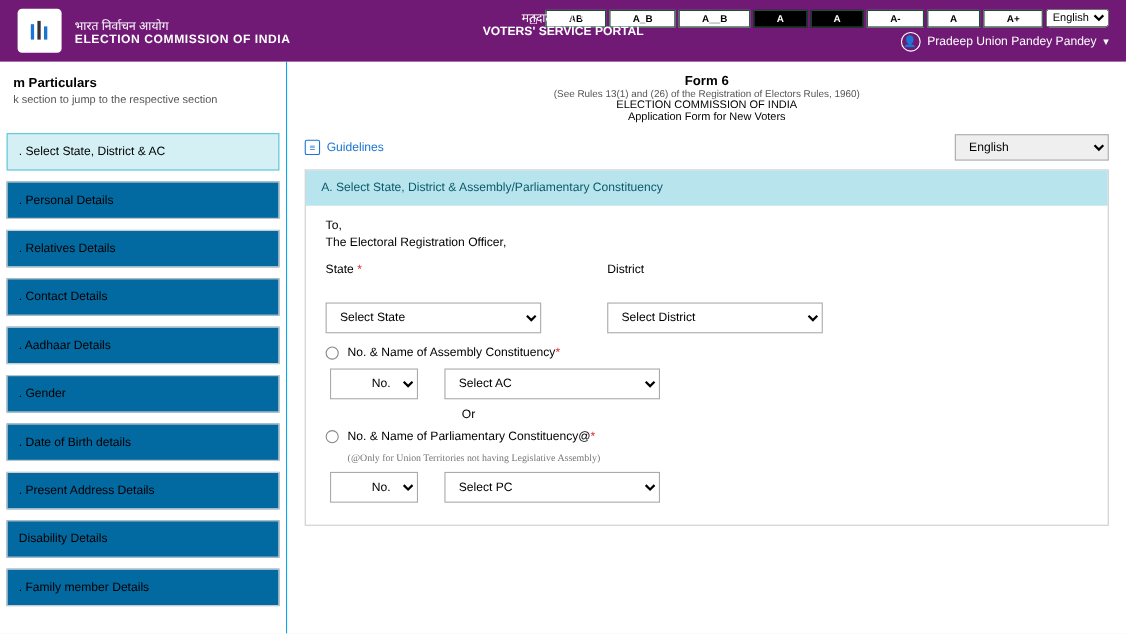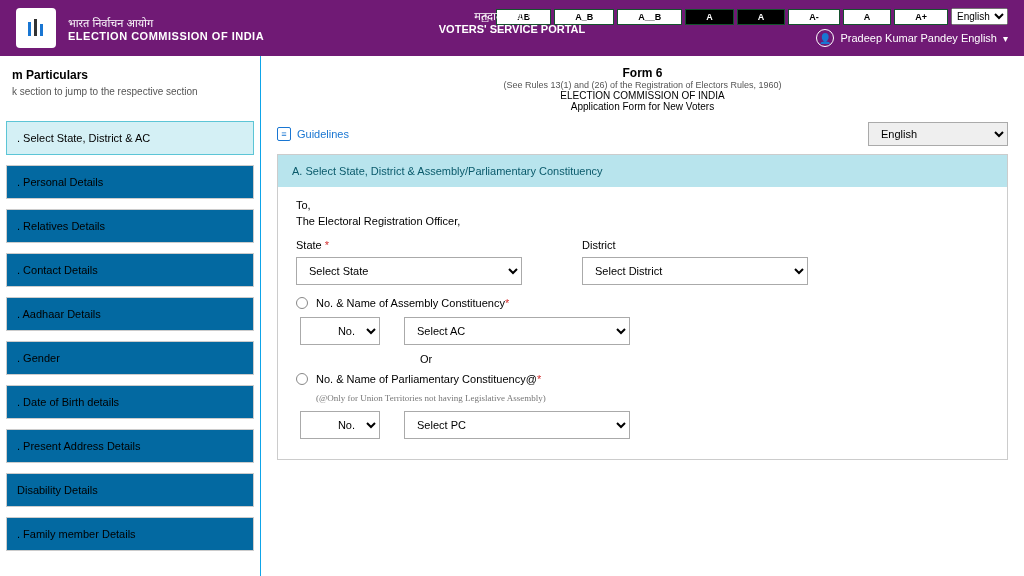--- a/index.html
+++ b/index.html
@@ -96,24 +96,24 @@
 .section-head {
   background: #b8e4ed;
   padding: 10px 14px;
   font-size: 11px;
   color: #0a5a6b;
 }
 .section-body { padding: 12px 18px; font-size: 11px; }
 .to-line { margin-bottom: 4px; }
 .ero-line { margin-bottom: 12px; }
 .field-row { display: flex; gap: 60px; margin-bottom: 12px; }
-.field-col { display: flex; flex-direction: column; gap: 6px; }
+.field-col { display: flex; flex-direction: column; gap: 24px; }
 .field-label { font-size: 11px; }
 .req { color: #d32f2f; }
-.sel { font-size: 11px; padding: 6px 8px; border: 1px solid #aaa; width: 226px; background: #fff; }
+.sel { font-size: 11px; padding: 6px 8px; border: 1px solid #aaa; width: 196px; background: #fff; }
 .sel.narrow { width: 80px; text-align: right; }
 .radio-row { display: flex; align-items: center; gap: 8px; margin: 8px 0; }
 .radio { width: 12px; height: 12px; border: 1.5px solid #888; border-radius: 50%; }
 .note { font-size: 9px; color: #777; margin-left: 20px; font-family: Liberation Serif, serif; }
 .or-txt { text-align: center; font-size: 11px; margin: 8px 0 8px 100px; width: 60px; }
 .inline-row { display: flex; gap: 24px; align-items: center; margin-bottom: 8px; margin-left: 4px; }
 </style>
 </head>
 <body>
 
@@ -143,21 +143,21 @@
       <span class="access-btn">A__B</span>
       <span class="access-btn" style="background:#000;color:#fff">A</span>
       <span class="access-btn" style="background:#000;color:#fff">A</span>
       <span class="access-btn">A-</span>
       <span class="access-btn">A</span>
       <span class="access-btn">A+</span>
       <select class="lang-sel"><option>English</option></select>
     </div>
     <div class="user-row">
       <span class="user-icon">👤</span>
-      <span>Pradeep Kumar Pandey English</span>
+      <span>Pradeep Union Pandey Pandey</span>
       <span class="chev">▾</span>
     </div>
   </div>
 </div>
 
 <div class="main">
   <div class="sidebar">
     <div class="sidebar-title">m Particulars</div>
     <div class="sidebar-sub">k section to jump to the respective section</div>
     <div class="sidebar-item active">. Select State, District &amp; AC</div>

